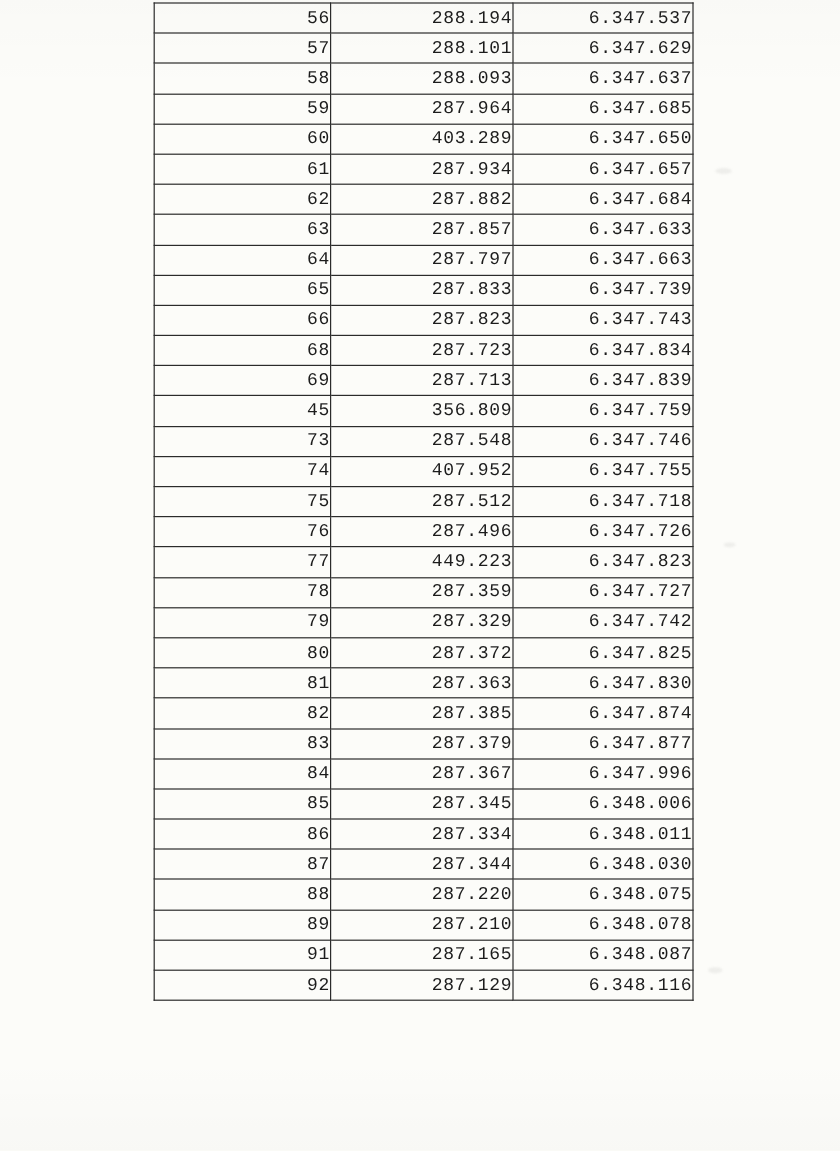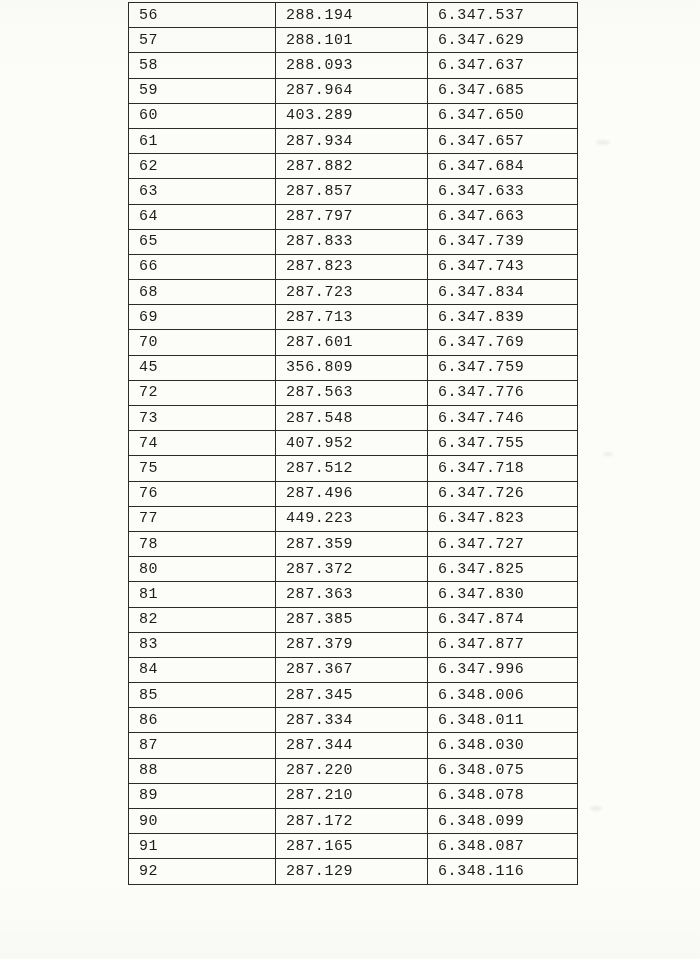--- a/index.html
+++ b/index.html
@@ -14,20 +14,21 @@
     overflow: hidden;
     font-family: "Liberation Mono", "DejaVu Sans Mono", monospace;
   }
   
   .page {
     position: absolute;
     inset: 0;
     background:
       linear-gradient(180deg, rgba(0,0,0,0.012) 0%, rgba(0,0,0,0) 8%, rgba(0,0,0,0) 92%, rgba(0,0,0,0.015) 100%),
       #fcfcf9;
+    text-align: right;
   }
   table.data-table {
     position: absolute;
     left: 128px;
     top: 2px;
     border-collapse: collapse;
     table-layout: fixed;
     width: 449px;
   }
   .data-table td {
@@ -127,35 +128,25 @@
           <td>68</td>
           <td>287.723</td>
           <td>6.347.834</td>
         </tr>
         <tr>
           <td>69</td>
           <td>287.713</td>
           <td>6.347.839</td>
         </tr>
         <tr>
-          <td>70</td>
-          <td>287.601</td>
-          <td>6.347.769</td>
-        </tr>
-        <tr>
           <td>45</td>
           <td>356.809</td>
           <td>6.347.759</td>
         </tr>
         <tr>
-          <td>72</td>
-          <td>287.563</td>
-          <td>6.347.776</td>
-        </tr>
-        <tr>
           <td>73</td>
           <td>287.548</td>
           <td>6.347.746</td>
         </tr>
         <tr>
           <td>74</td>
           <td>407.952</td>
           <td>6.347.755</td>
         </tr>
         <tr>
@@ -172,20 +163,25 @@
           <td>77</td>
           <td>449.223</td>
           <td>6.347.823</td>
         </tr>
         <tr>
           <td>78</td>
           <td>287.359</td>
           <td>6.347.727</td>
         </tr>
         <tr>
+          <td>79</td>
+          <td>287.329</td>
+          <td>6.347.742</td>
+        </tr>
+        <tr>
           <td>80</td>
           <td>287.372</td>
           <td>6.347.825</td>
         </tr>
         <tr>
           <td>81</td>
           <td>287.363</td>
           <td>6.347.830</td>
         </tr>
         <tr>
@@ -220,25 +216,20 @@
         </tr>
         <tr>
           <td>88</td>
           <td>287.220</td>
           <td>6.348.075</td>
         </tr>
         <tr>
           <td>89</td>
           <td>287.210</td>
           <td>6.348.078</td>
-        </tr>
-        <tr>
-          <td>90</td>
-          <td>287.172</td>
-          <td>6.348.099</td>
         </tr>
         <tr>
           <td>91</td>
           <td>287.165</td>
           <td>6.348.087</td>
         </tr>
         <tr>
           <td>92</td>
           <td>287.129</td>
           <td>6.348.116</td>

